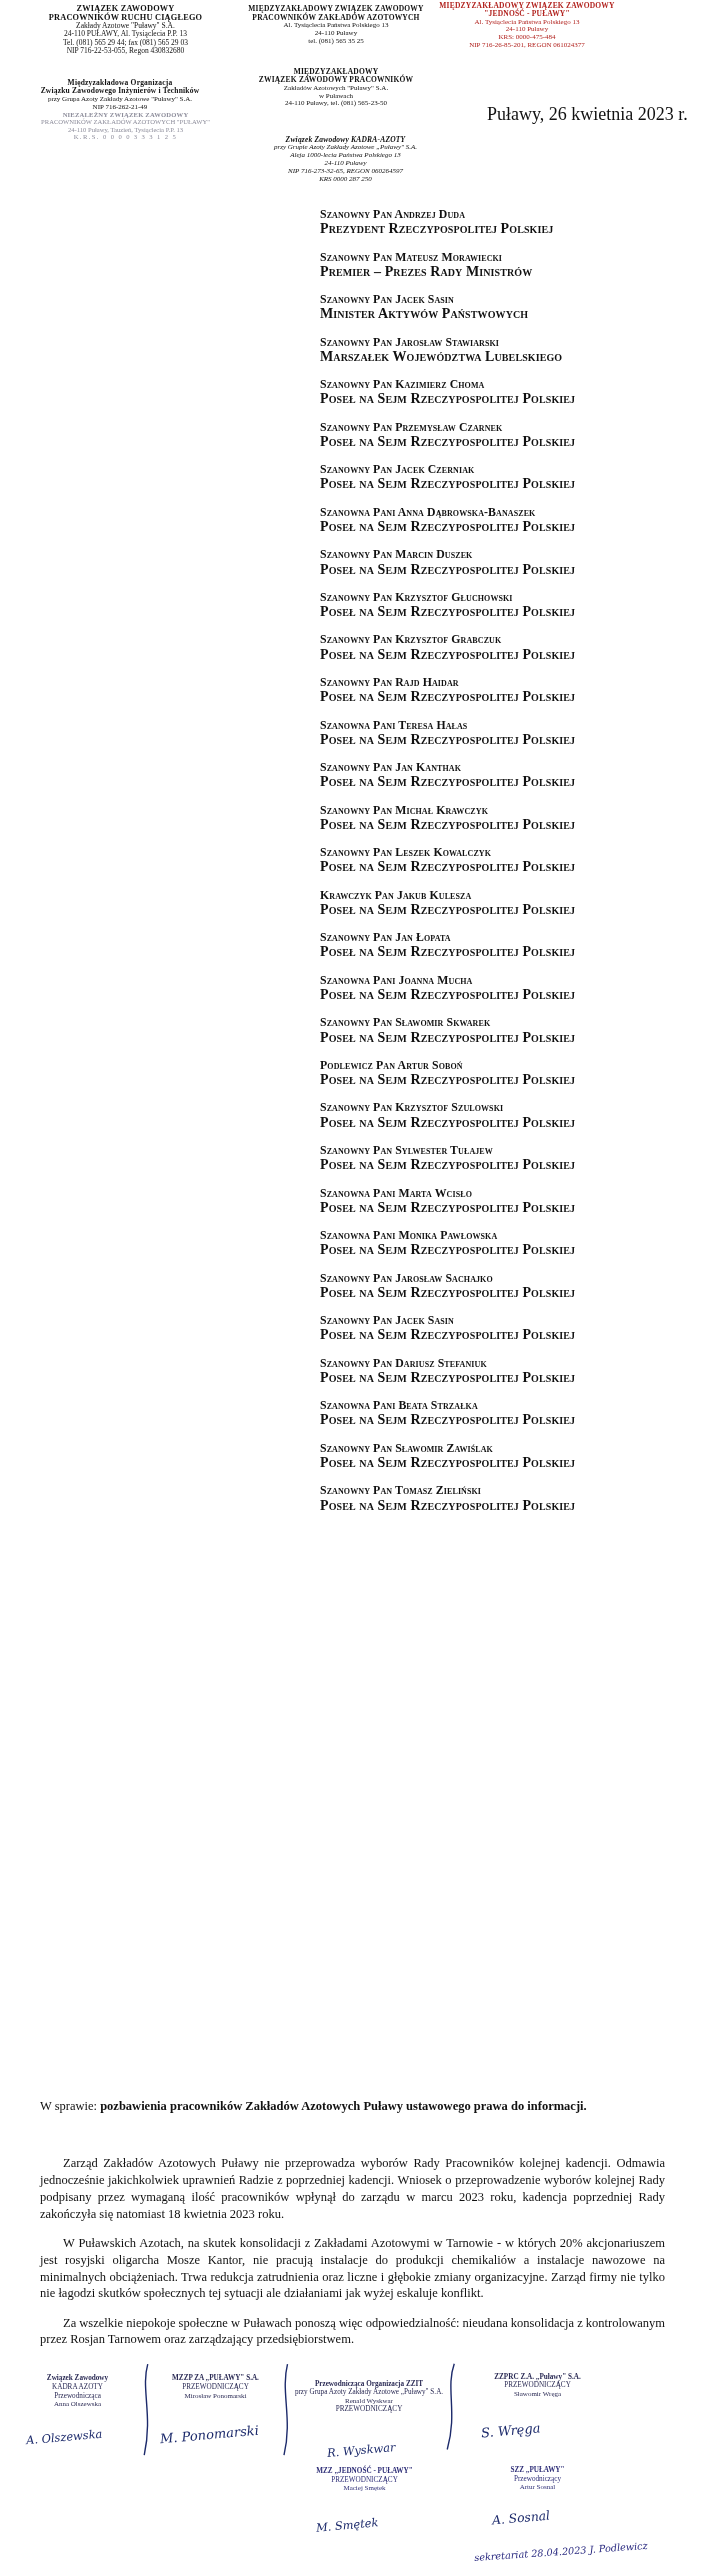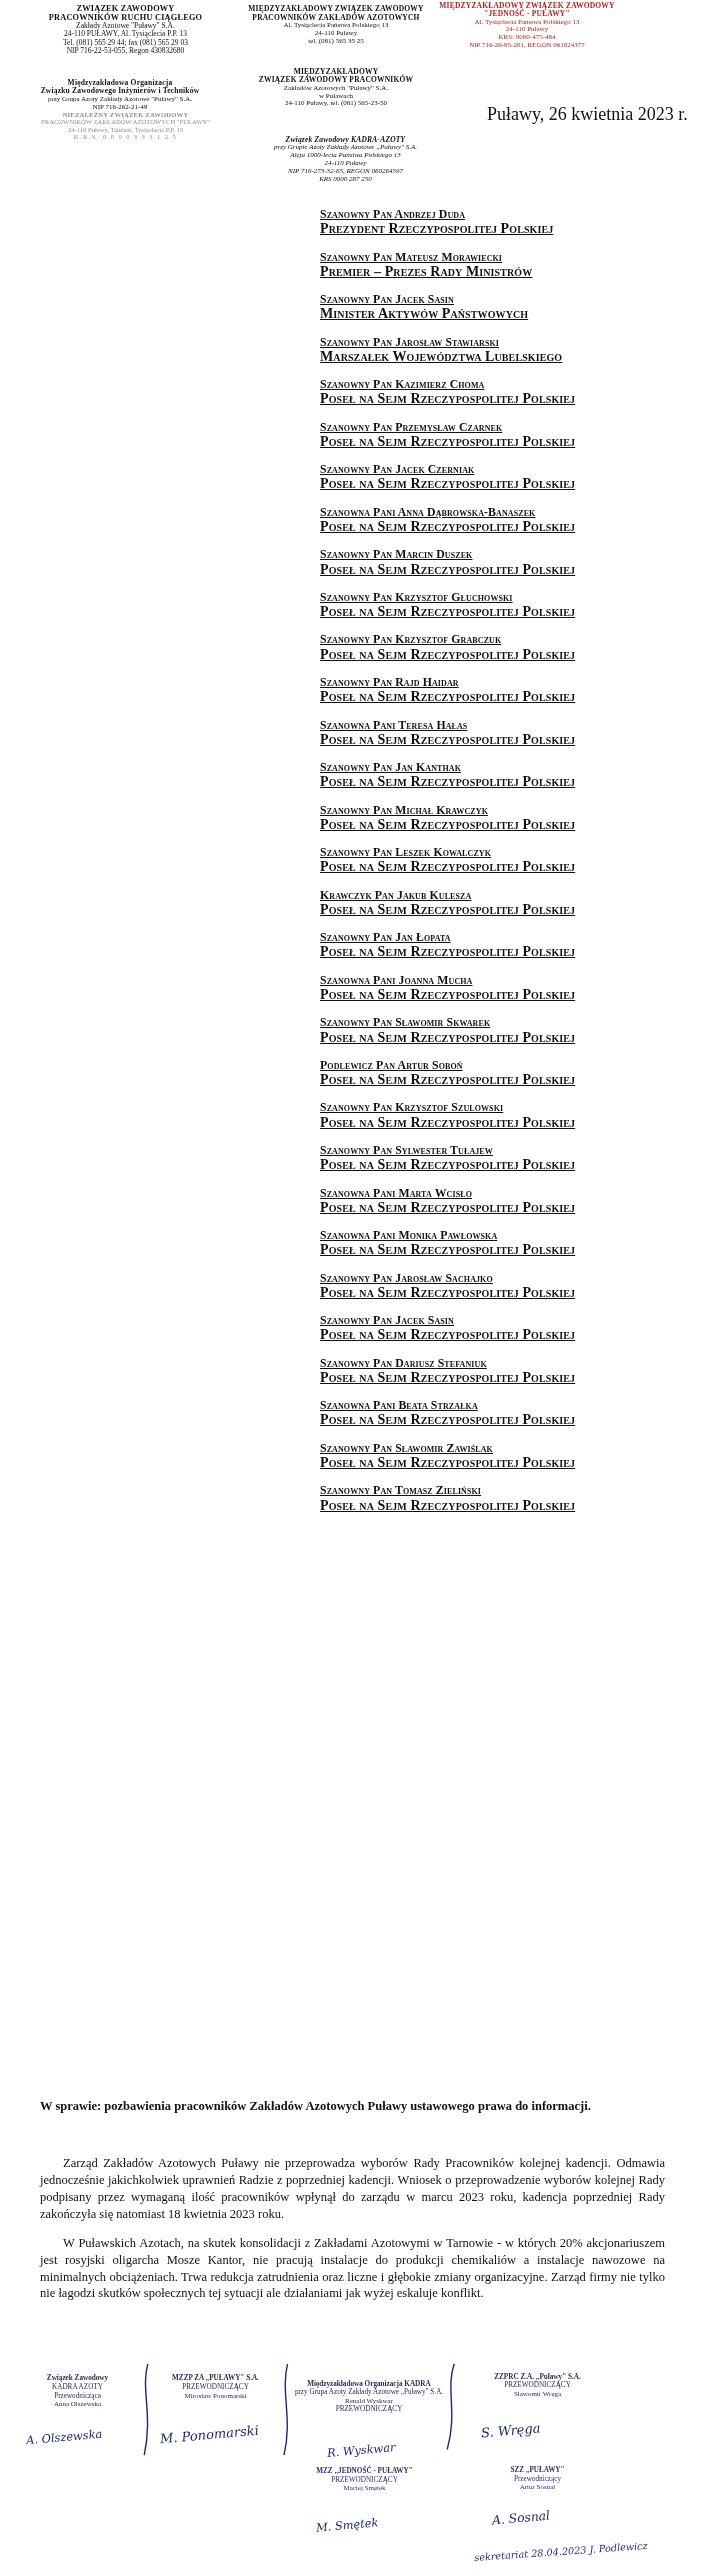--- a/index.html
+++ b/index.html
@@ -79,21 +79,20 @@
     top: 104px;
     font-size: 18px;
   }
 
   
   .recipients {
     position: absolute;
     left: 320px;
     top: 207px;
     width: 369px;
-    text-decoration: underline;
   }
   .recipient {
     margin-bottom: 11.6px;
     line-height: 1.2;
   }
   .recipient .r-name {
     font-variant: small-caps;
     font-weight: bold;
     font-size: 11.8px;
     letter-spacing: 0.1px;
@@ -111,21 +110,21 @@
   .subject {
     position: absolute;
     left: 40px;
     top: 2098px;
     width: 623px;
     font-size: 12.5px;
     font-weight: bold;
     line-height: 1.34;
     text-align: justify;
   }
-  .subject .lead { font-weight: bold; margin-top: 24px; }
+  .subject .lead { font-weight: normal; margin-top: 24px; }
 
   .paragraphs {
     position: absolute;
     left: 40px;
     top: 2155px;
     width: 625px;
     font-size: 12.5px;
     line-height: 1.35;
     text-align: justify;
   }
@@ -388,39 +387,40 @@
   </div>
 
 <div class="subject">
   <span class="lead">W sprawie:</span>
   <span>pozbawienia pracowników Zakładów Azotowych Puławy ustawowego prawa do informacji.</span>
 </div>
 
 <div class="paragraphs">
   <p>Zarząd Zakładów Azotowych Puławy nie przeprowadza wyborów Rady Pracowników kolejnej kadencji. Odmawia jednocześnie jakichkolwiek uprawnień Radzie z poprzedniej kadencji. Wniosek o przeprowadzenie wyborów kolejnej Rady podpisany przez wymaganą ilość pracowników wpłynął do zarządu w marcu 2023 roku, kadencja poprzedniej Rady zakończyła się natomiast 18 kwietnia 2023 roku.</p>
   <p>W Puławskich Azotach, na skutek konsolidacji z Zakładami Azotowymi w Tarnowie - w których 20% akcjonariuszem jest rosyjski oligarcha Mosze Kantor, nie pracują instalacje do produkcji chemikaliów a instalacje nawozowe na minimalnych obciążeniach. Trwa redukcja zatrudnienia oraz liczne i głębokie zmiany organizacyjne. Zarząd firmy nie tylko nie łagodzi skutków społecznych tej sytuacji ale działaniami jak wyżej eskaluje konflikt.</p>
+  <p>Za wszelkie niepokoje społeczne w Puławach ponoszą więc odpowiedzialność: nieudana konsolidacja z kontrolowanym przez Rosjan Tarnowem oraz zarządzający przedsiębiorstwem.</p>
 </div>
 
 <div class="signatures">
 
   <div class="sig-col sig-1">
     <span class="sig-org">Związek Zawodowy</span>
     <span class="sig-sub">KADRA AZOTY</span>
     <span class="sig-role">Przewodnicząca</span>
     <span class="sig-name">Anna Olszewska</span>
   </div>
 
   <div class="sig-col sig-2">
     <span class="sig-org">MZZP ZA „PUŁAWY" S.A.</span>
     <span class="sig-role">PRZEWODNICZĄCY</span>
     <span class="sig-name">Mirosław Ponomarski</span>
   </div>
 
   <div class="sig-col sig-3">
-    <span class="sig-org">Międzyzakładowa Organizacja KADRA</span>
+    <span class="sig-org">Przewodnicząca Organizacja ZZIT</span>
     <span class="sig-sub">przy Grupa Azoty Zakłady Azotowe „Puławy" S.A.</span>
     <span class="sig-name">Renald Wyskwar</span>
     <span class="sig-role">PRZEWODNICZĄCY</span>
   </div>
 
   <div class="sig-col sig-4">
     <span class="sig-org">ZZPRC Z.A. „Puławy" S.A.</span>
     <span class="sig-role">PRZEWODNICZĄCY</span>
     <span class="sig-name">Sławomir Wręga</span>
   </div>

